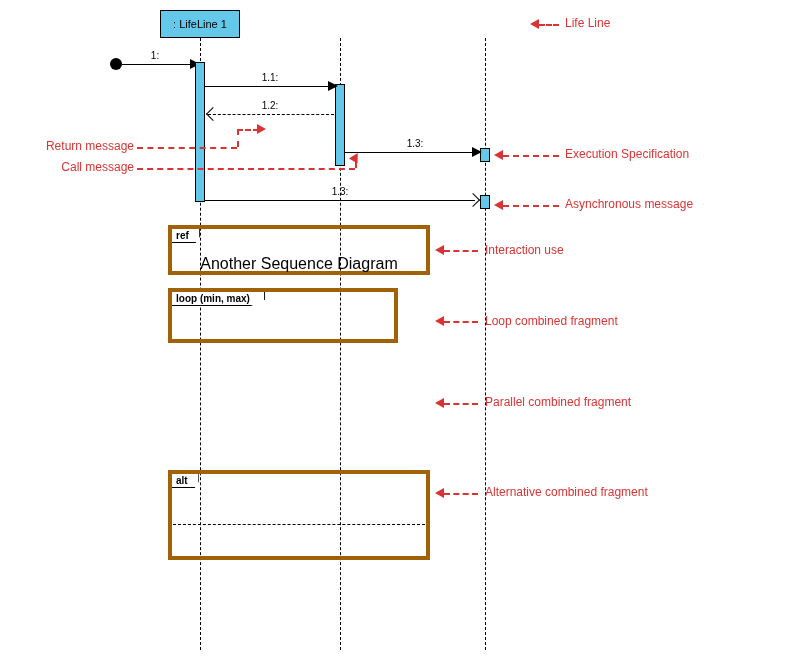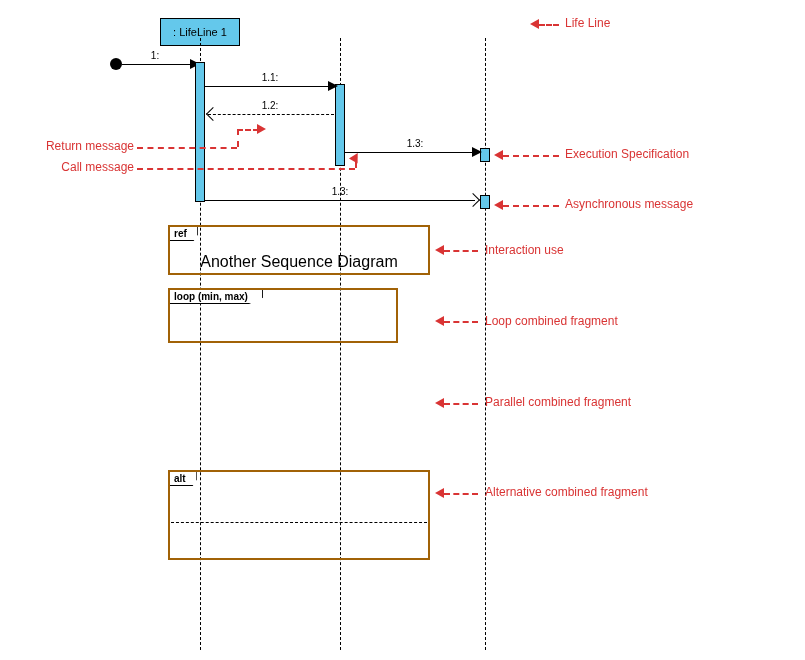--- a/index.html
+++ b/index.html
@@ -61,21 +61,21 @@
   .arrowhead-open.right { transform: rotate(45deg); }
   .arrowhead-open.left  { transform: rotate(-135deg); }
   .msg-label {
     position: absolute;
     font-size: 10px;
     background: transparent;
     text-align: center;
   }
   .fragment {
     position: absolute;
-    border: 2px solid #a16207;
+    border: 4px solid #a16207;
     background: rgba(255,255,255,0);
   }
   .fragment-tag {
     position: absolute;
     left: 0; top: 0;
     border-right: 1px solid #000;
     border-bottom: 1px solid #000;
     font-size: 10px;
     font-weight: bold;
     padding: 1px 10px 1px 4px;
@@ -119,21 +119,21 @@
     width: 12px; height: 12px;
     border-radius: 50%;
     background: #000;
   }
 </style>
 </head>
 <body>
 
 <div class="canvas">
 
-  <div class="lifeline-head" style="left:160px; top:10px;margin-top:8px;"><span>: LifeLine 1</span></div>
+  <div class="lifeline-head" style="left:160px; top:10px;"><span>: LifeLine 1</span></div>
 
   <div class="lifeline-dash" style="left:200px; top:38px; height:612px;"></div>
   <div class="lifeline-dash" style="left:340px; top:38px; height:612px;"></div>
   <div class="lifeline-dash" style="left:485px; top:38px; height:612px;"></div>
 
   <div class="found-dot" style="left:110px; top:58px;"></div>
   <div class="msg-line" style="left:122px; top:64px; width:70px;"></div>
   <div class="arrowhead-solid right" style="left:190px; top:59px;"></div>
   <div class="msg-label" style="left:140px; top:50px; width:30px;">1:</div>
 

